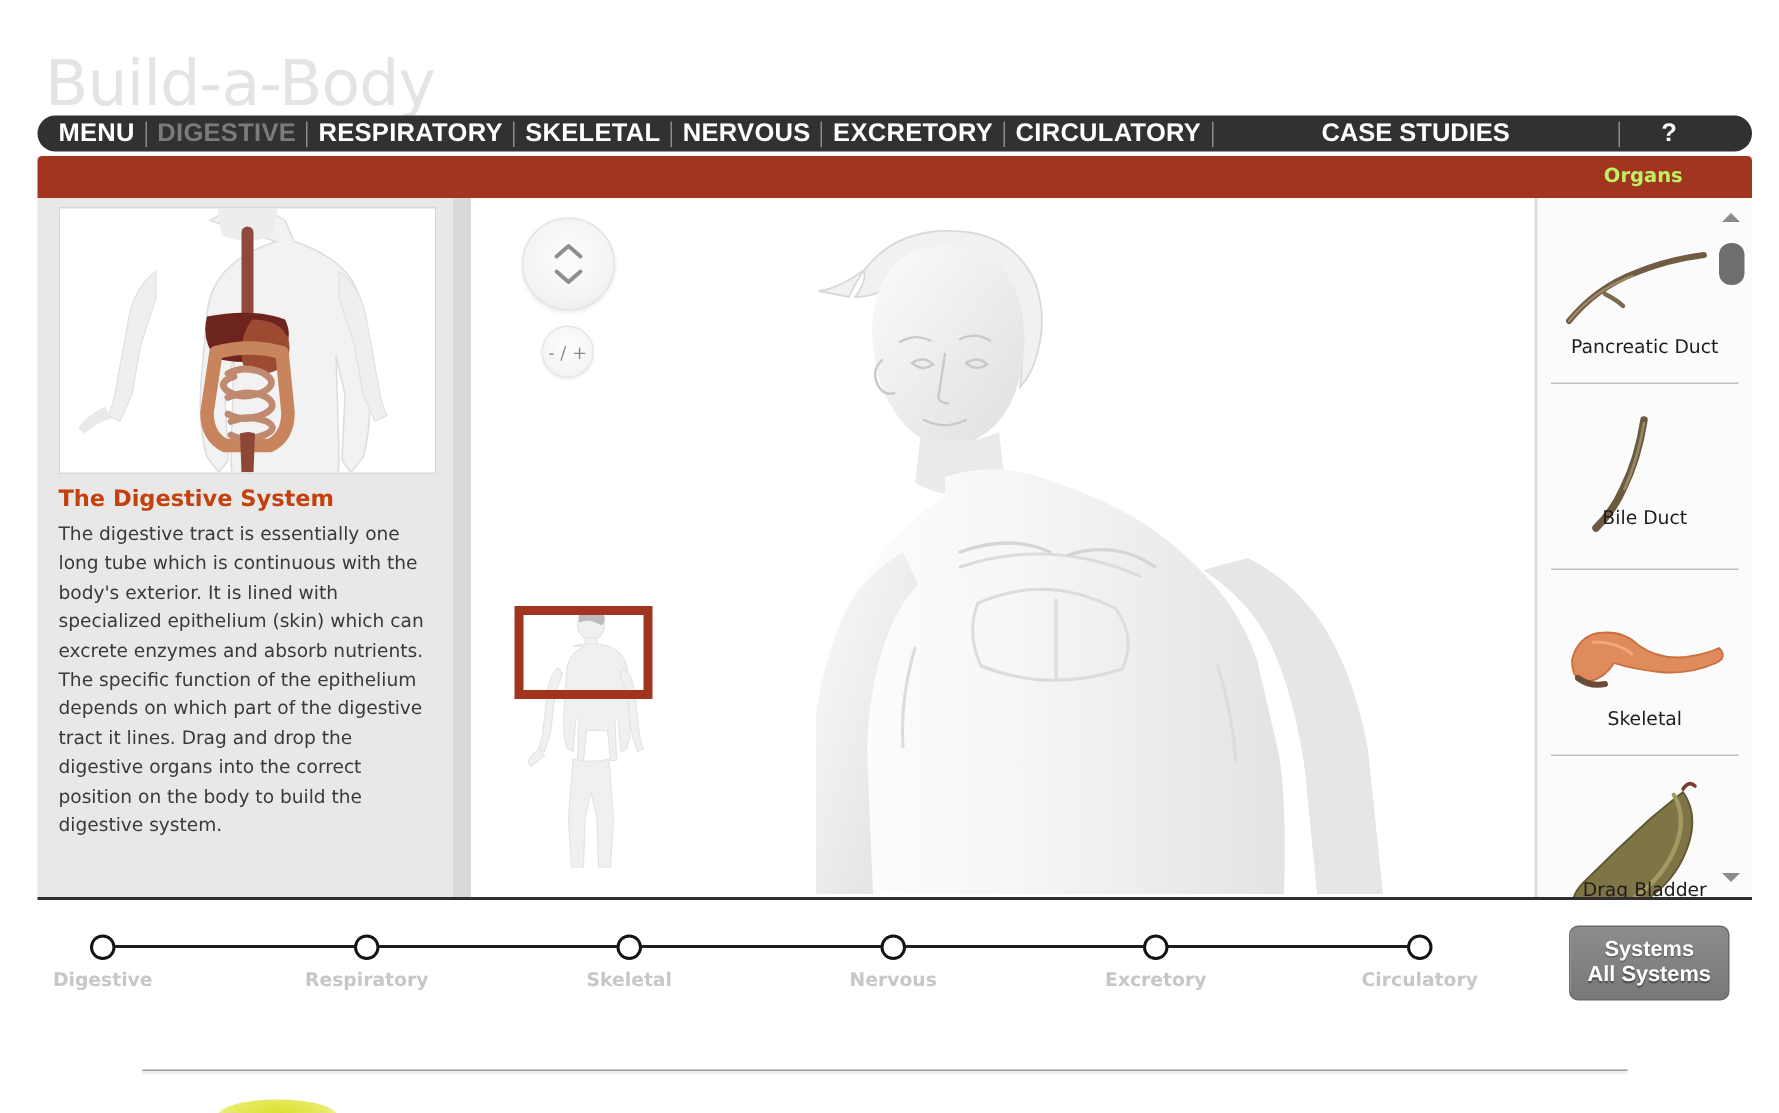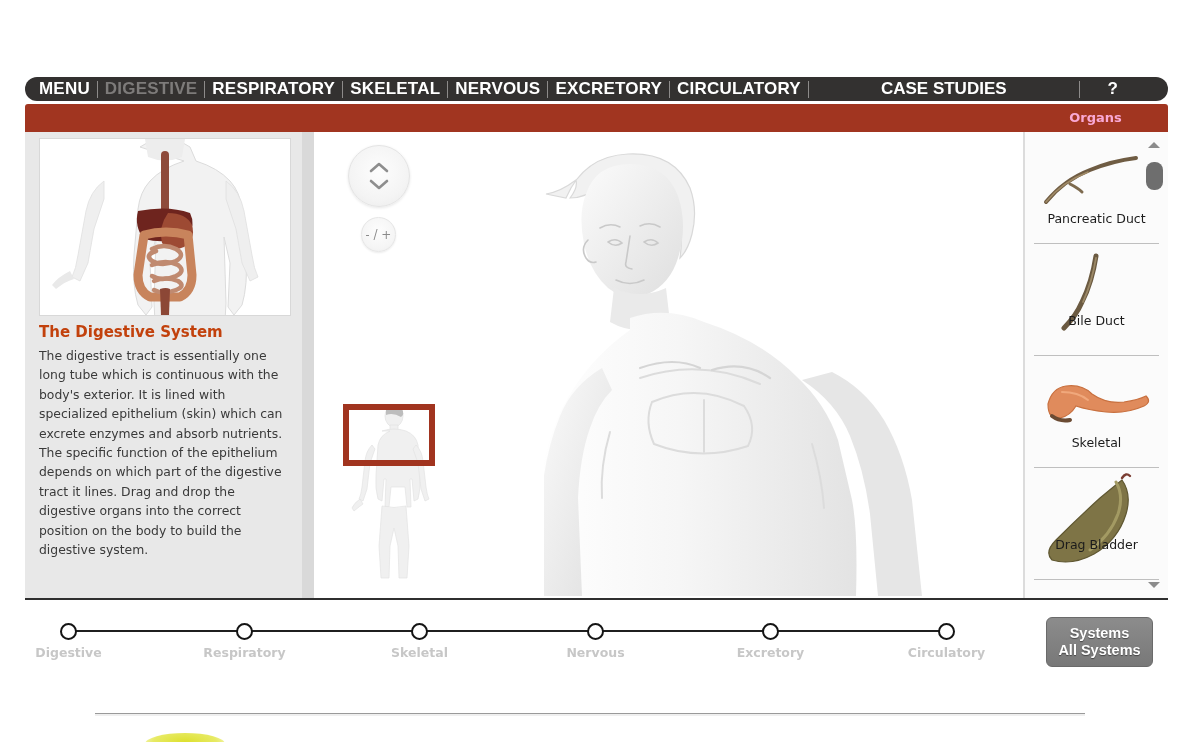--- a/index.html
+++ b/index.html
@@ -57,21 +57,21 @@
   .header-band {
     position: absolute; left: 25px; top: 104px;
     width: 1143px; height: 28px;
     background: #a13520;
     border-radius: 3px 3px 0 0;
   }
   .organs-title {
     position: absolute; right: 0; top: 0;
     width: 145px; height: 28px;
     line-height: 28px; text-align: center;
-    color: #f9a8d4; font-size: 13px; font-weight: 700;
+    color: #bef264; font-size: 13px; font-weight: 700;
     font-family: "DejaVu Sans", sans-serif;
   }
 
   
   .content { position: absolute; left: 25px; top: 132px; width: 1143px; height: 466px; }
 
   
   .left-panel {
     position: absolute; left: 0; top: 0; width: 277px; height: 466px;
     background: #e8e8e8;
@@ -146,21 +146,21 @@
 
   
   .organs-panel {
     position: absolute; left: 998px; top: 0; width: 145px; height: 466px;
     background: #fbfbfb;
     border-left: 2px solid #dcdcdc;
     overflow: hidden;
   }
   .organ-item {
     position: relative;
-    height: 112px; width: 125px; margin: 0 auto;
+    height: 112px; width: 125px; margin: 12px auto;
     border-bottom: 1px solid #bfbfbf;
     cursor: pointer;
   }
   .organ-art { position: absolute; left: 0; top: 4px; width: 125px; height: 78px; }
   .organ-label {
     position: absolute; left: 0; bottom: 17px; width: 125px; text-align: center;
     font-size: 12.5px; color: #1c1c1c;
     font-family: "DejaVu Sans", sans-serif;
   }
   .organ-label.overlap { bottom: 27px; }
@@ -226,20 +226,21 @@
     position: absolute; left: 145px; top: 733px;
     width: 80px; height: 22px; border-radius: 50%;
     background: radial-gradient(ellipse at 50% 40%, #dde02f 0%, #e7ea63 55%, rgba(240,243,160,0) 100%);
   }
 </style>
 </head>
 <body>
 
 <div id="app">
 
+  <div class="app-title">Build-a-Body</div>
 
   <div class="navbar">
     <div class="nav-item first">MENU</div>
     <div class="nav-sep"></div>
     <div class="nav-item disabled">DIGESTIVE</div>
     <div class="nav-sep"></div>
     <div class="nav-item">RESPIRATORY</div>
     <div class="nav-sep"></div>
     <div class="nav-item">SKELETAL</div>
     <div class="nav-sep"></div>

